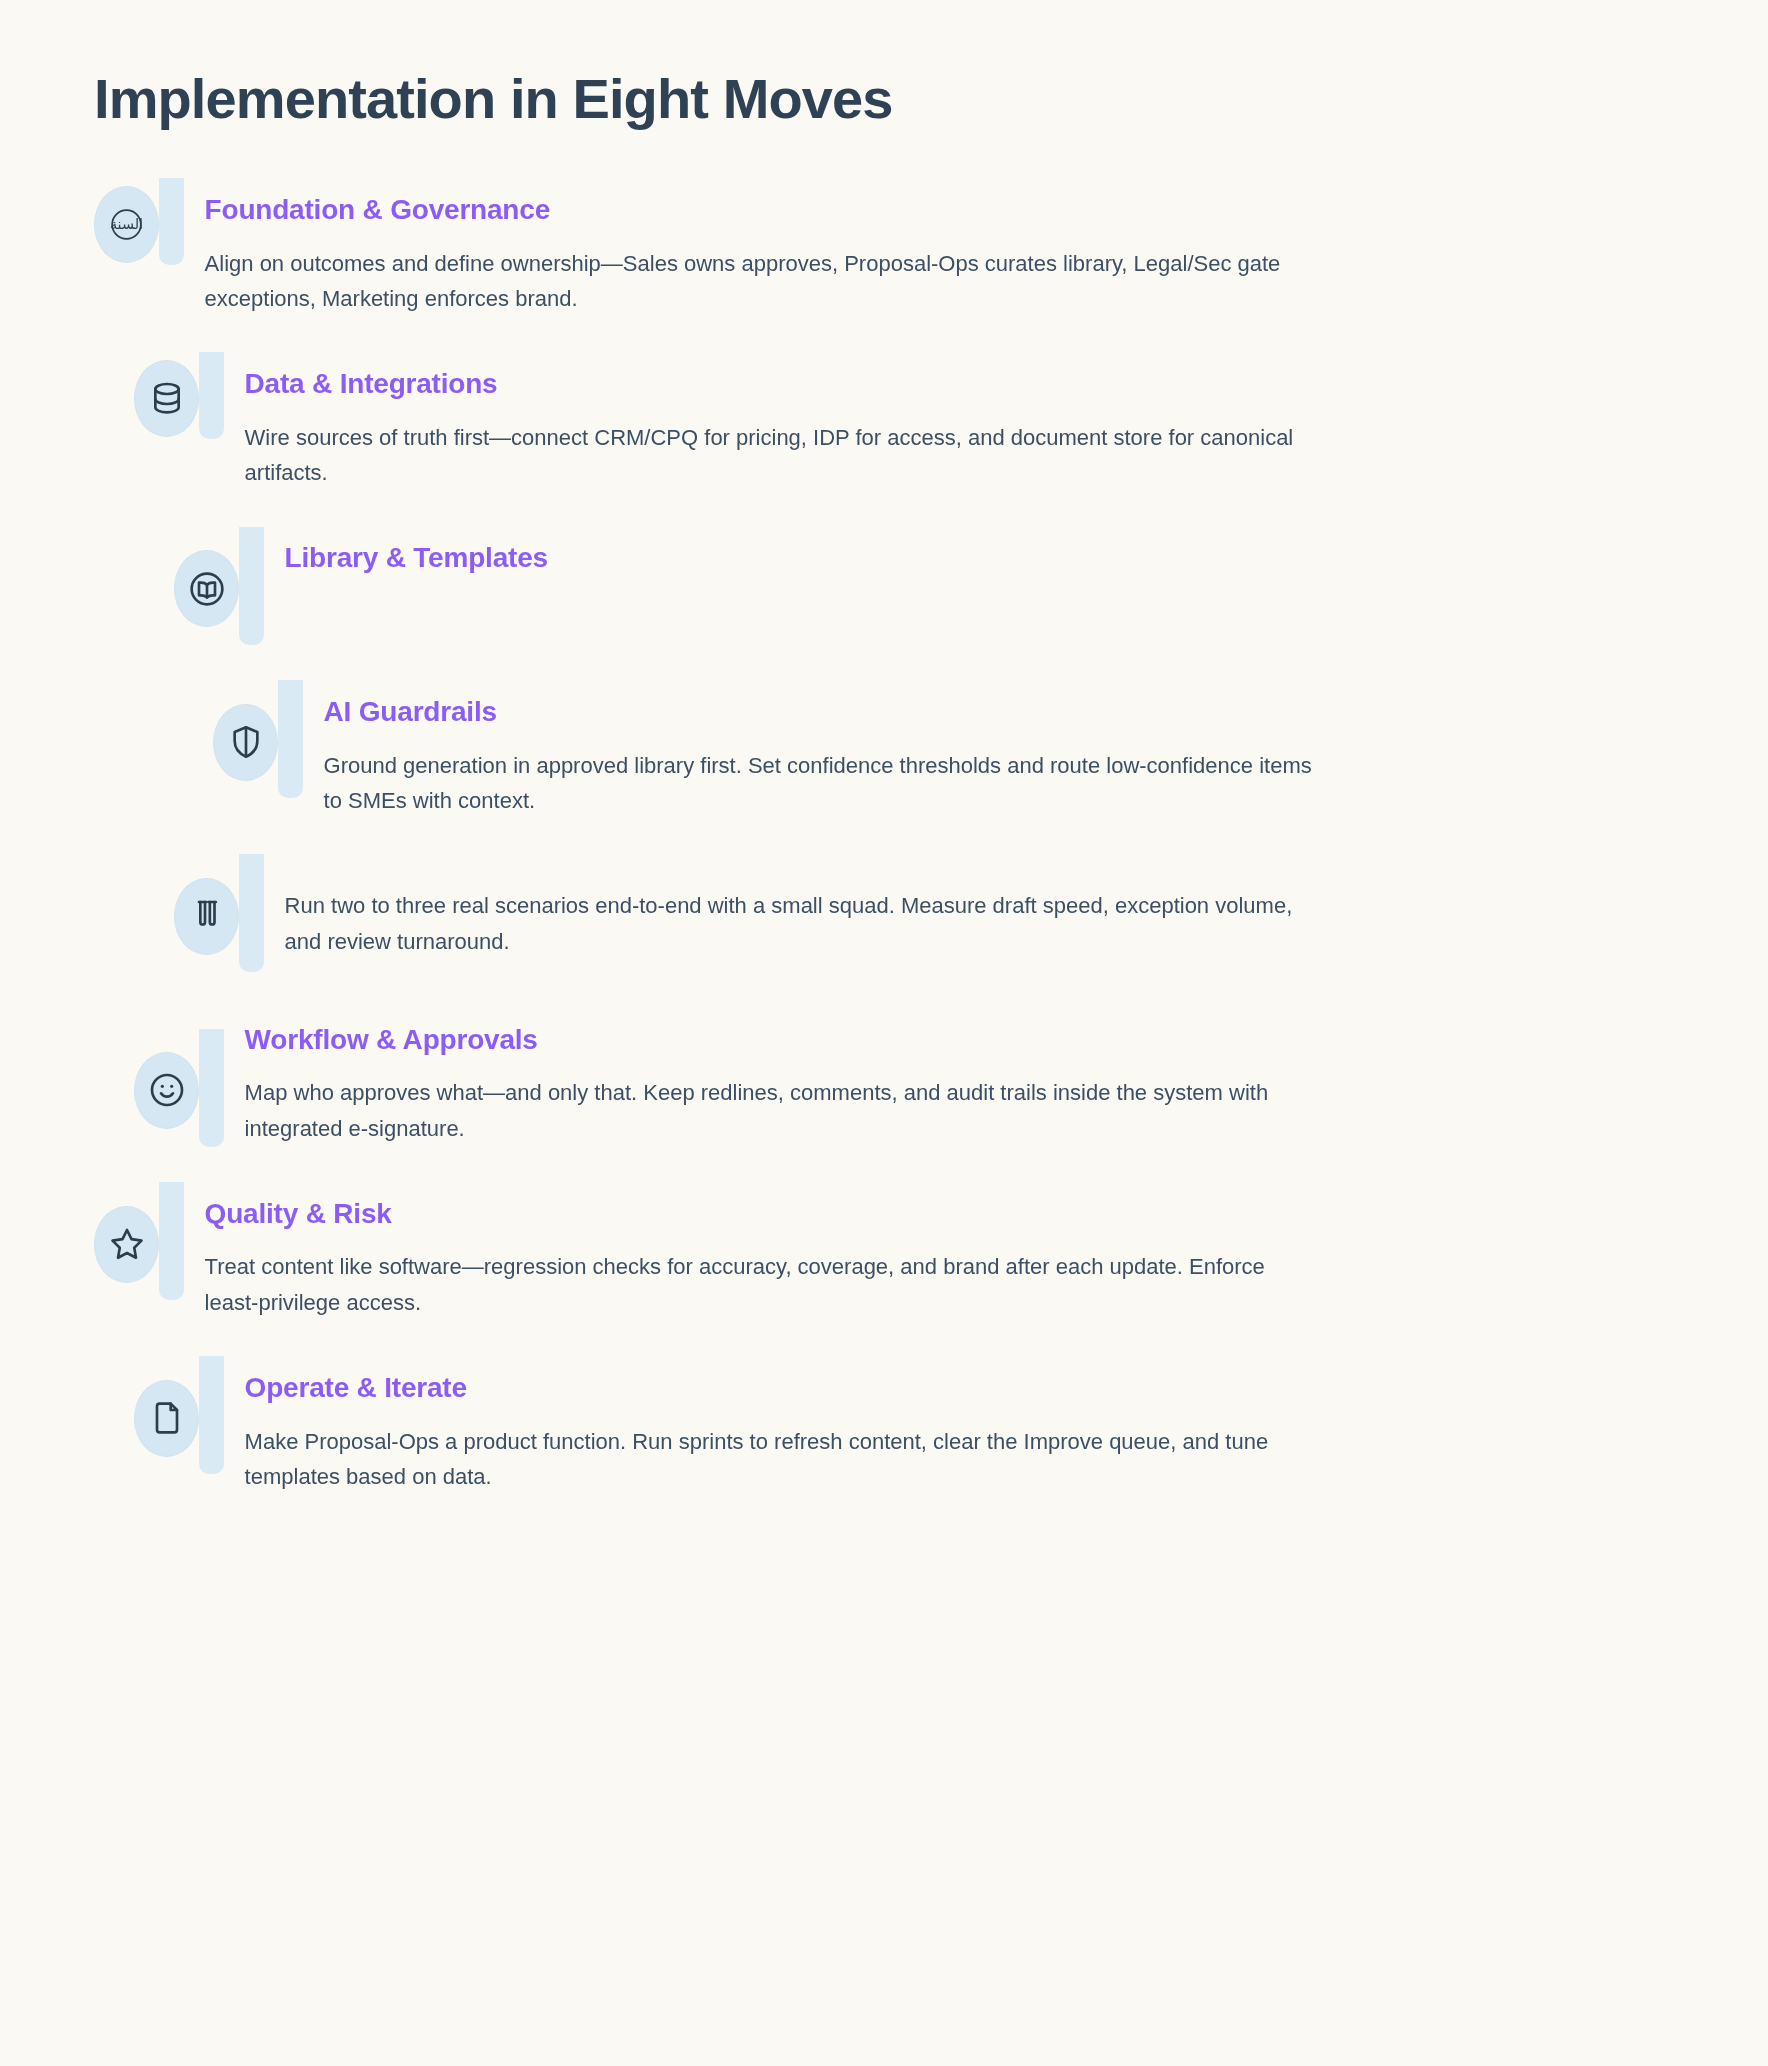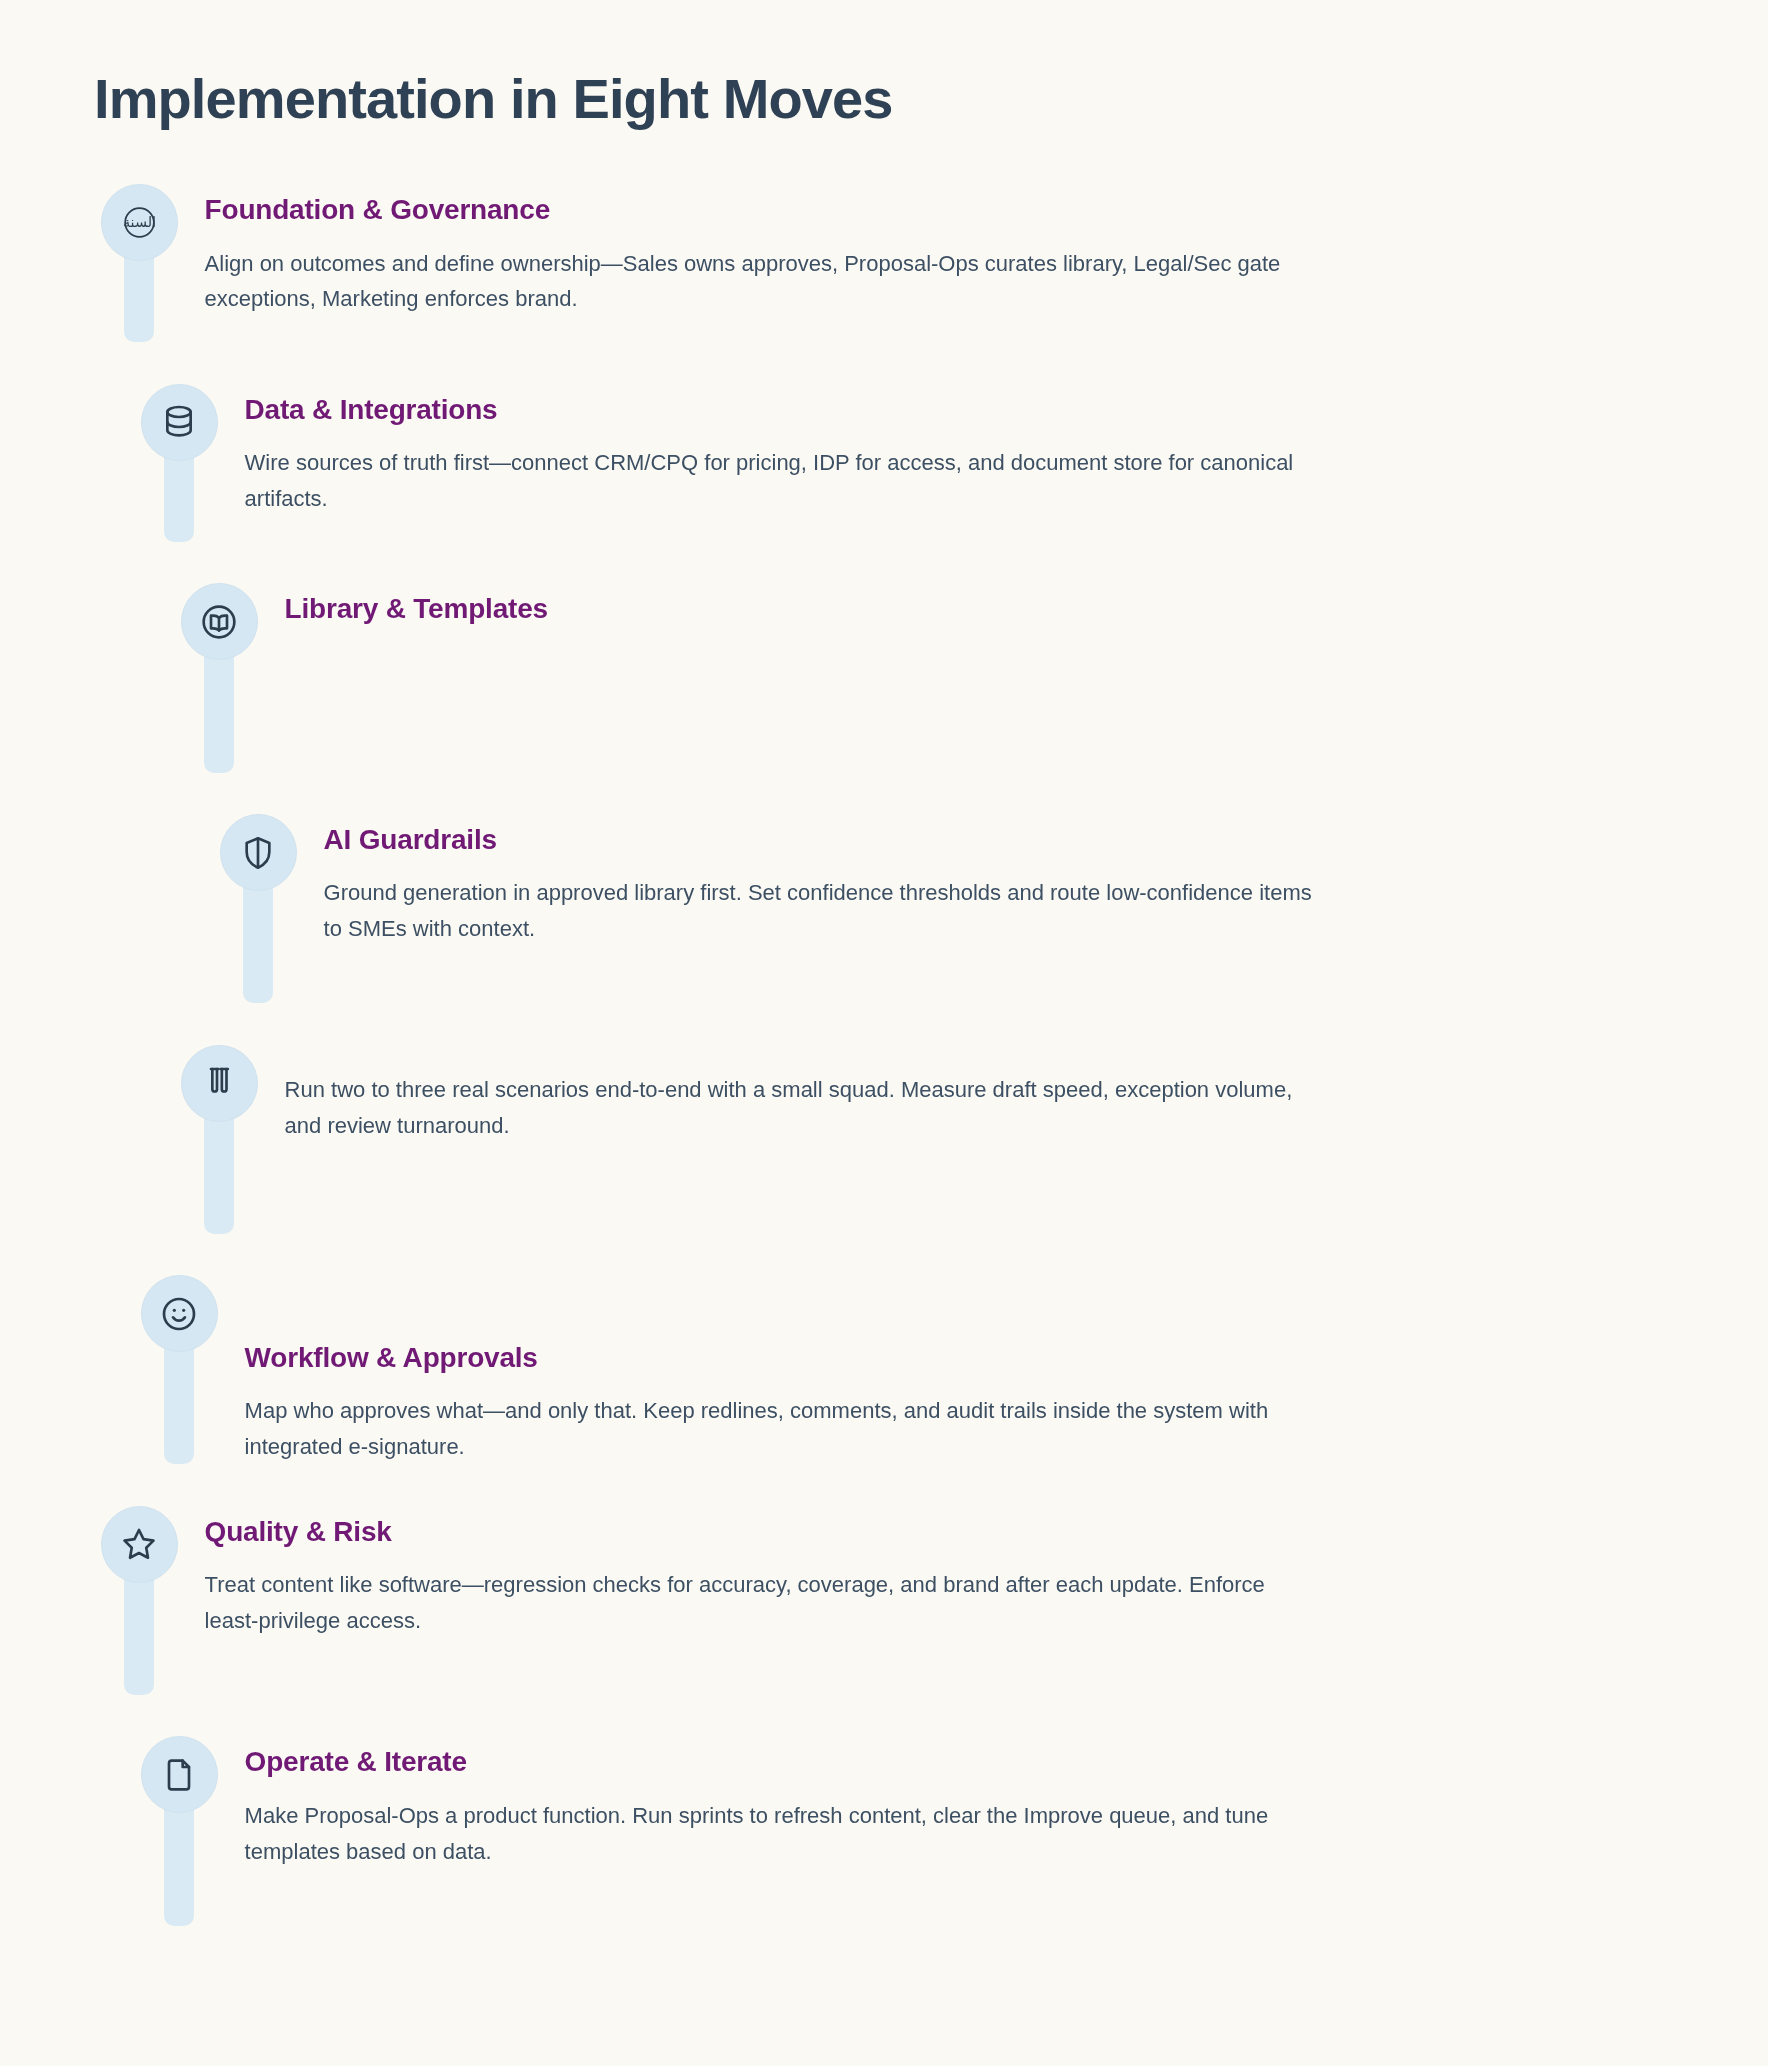--- a/index.html
+++ b/index.html
@@ -48,21 +48,21 @@
     position: relative;
     display: flex;
     align-items: flex-start;
     margin-bottom: 0;
   }
   .pin {
     position: relative;
     flex: 0 0 auto;
     width: 90px;
     display: flex;
-    flex-direction: column;
+    flex-direction: row;
     align-items: center;
     padding-top: 1.5px;
   }
   .pin-badge {
     width: 77px;
     height: 77px;
     border-radius: 50%;
     background: #d5e7f2;
     border: 1.5px solid #cfe2ef;
     display: flex;
@@ -83,21 +83,21 @@
     flex: 1 1 auto;
     padding-top: 10.3px;
     padding-left: 20.6px;
   }
   .step-title {
     margin: 0;
     font-size: 28px;
     line-height: 1.2;
     font-weight: 600;
     letter-spacing: -0.2px;
-    color: #701a75;
+    color: #8b5cf6;
   }
   .step-desc {
     margin: 19px 0 0 0;
     font-size: 22px;
     line-height: 1.62;
     color: #3c4f63;
     font-weight: 400;
   }
 </style>
 </head>

